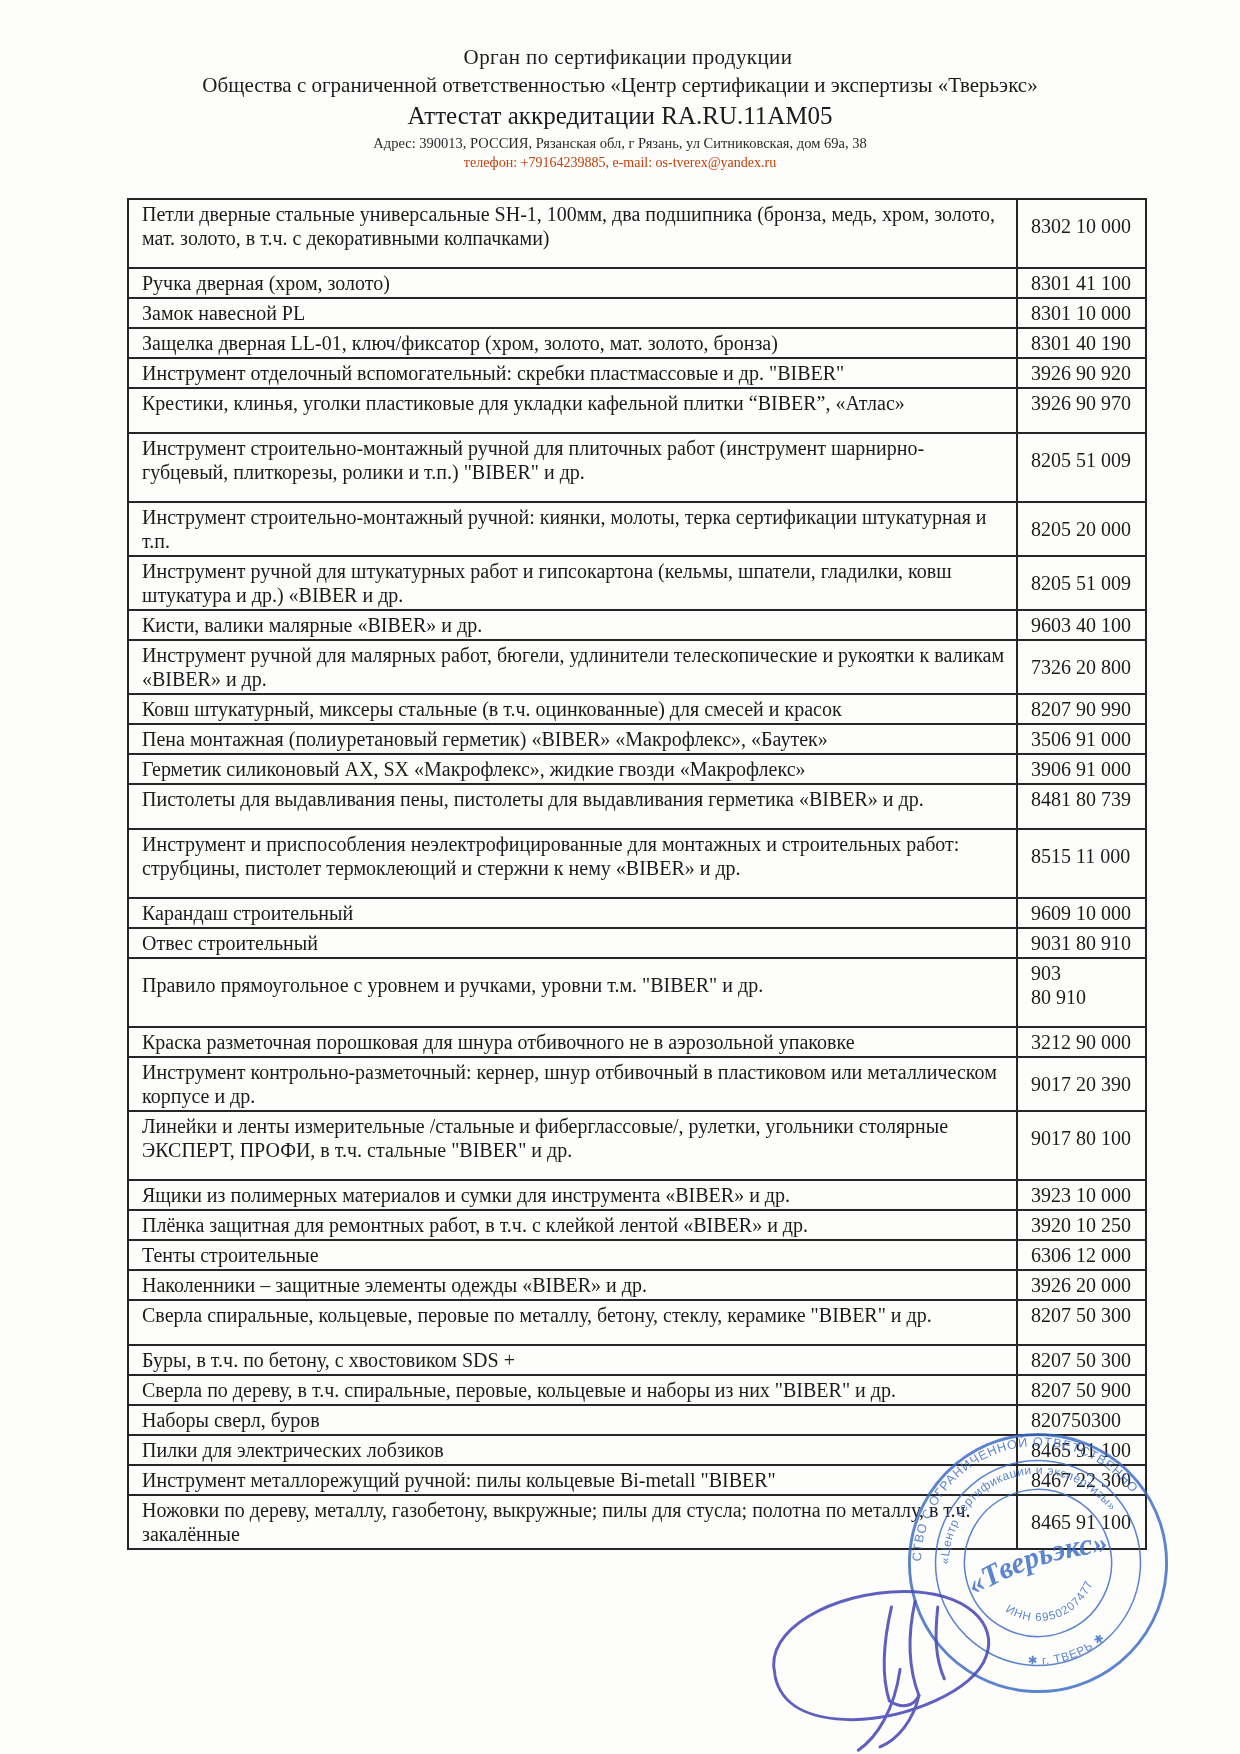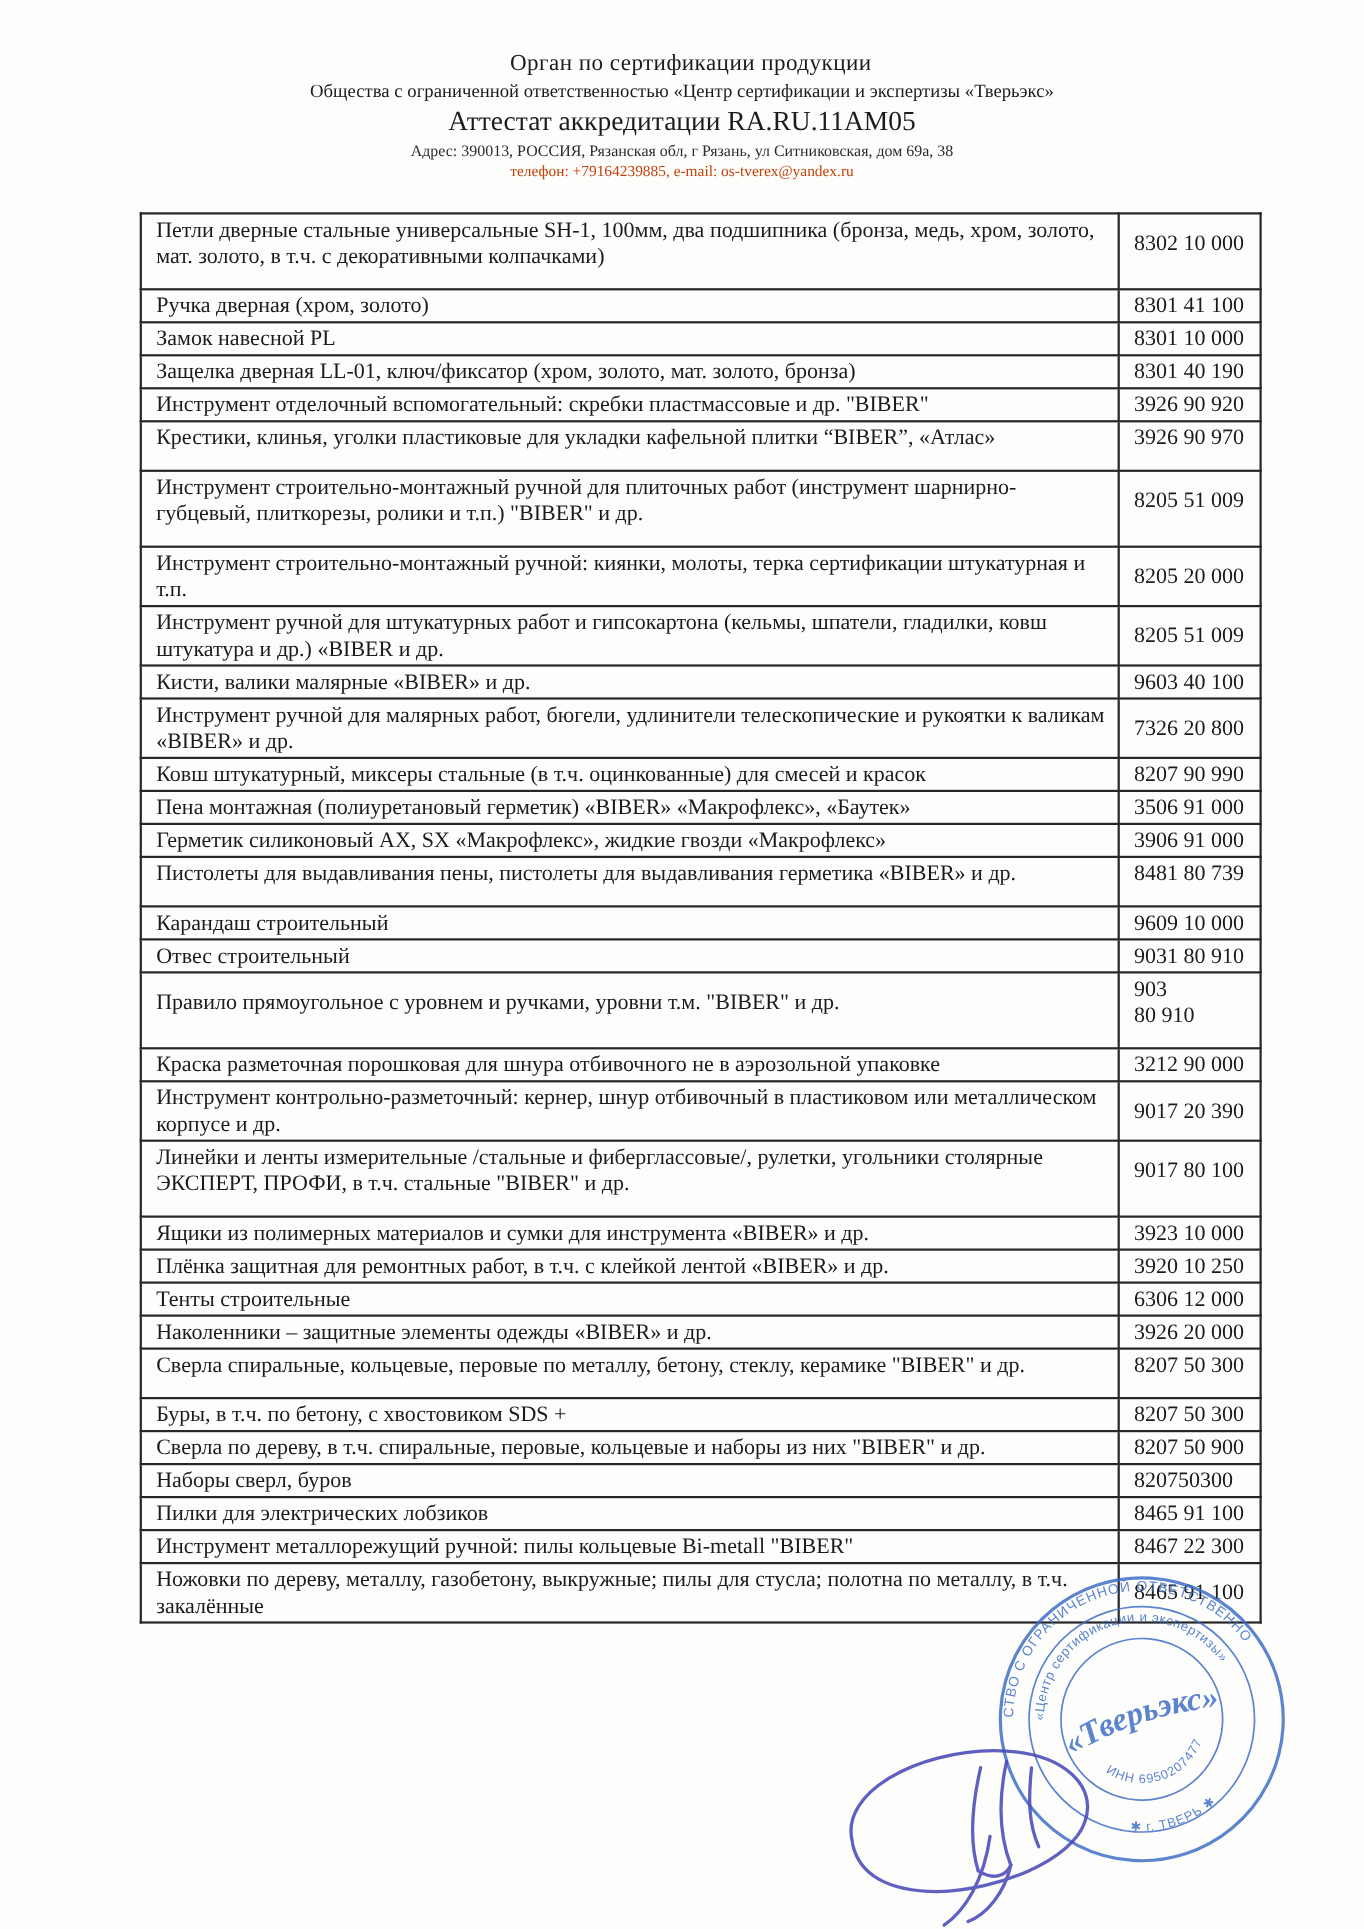--- a/index.html
+++ b/index.html
@@ -5,21 +5,21 @@
   html,body{margin:0;padding:0;}
   body{
     width:1240px;height:1754px;position:relative;overflow:hidden;
     background:#fdfdfb;color:#1b1b1b;
     font-family:"Liberation Serif", serif;
     --stamp-color:#3a6bc6;--sig-color:#4a4ab8;
   }
   .page{position:absolute;inset:0;}
   .doc-header{padding-top:44px;text-align:center;line-height:1.32;}
   .h-line1{font-size:21px;letter-spacing:.4px;margin-left:16px;}
-  .h-line2{font-size:17px;}
+  .h-line2{font-size:21px;}
   .h-line3{font-size:25px;}
   .h-addr{font-size:14.5px;color:#2a2a2a;margin-top:2px;}
   .h-contact{font-size:14px;color:#c2410c;}
   table.products{
     border-collapse:collapse;table-layout:fixed;
     margin:26px 0 0 127px;width:1020px;
   }
   table.products td{
     border:2px solid #262626;
     font-size:20px;line-height:24px;
@@ -131,20 +131,24 @@
     <tr>
       <td class="desc">Герметик силиконовый AX, SX «Макрофлекс», жидкие гвозди «Макрофлекс»</td>
       <td class="code">3906 91 000</td>
     </tr>
 
     <tr class="extra">
       <td class="desc">Пистолеты для выдавливания пены, пистолеты для выдавливания герметика «BIBER» и др.</td>
       <td class="code">8481 80 739</td>
     </tr>
 
+    <tr class="extra">
+      <td class="desc">Инструмент и приспособления неэлектрофицированные для монтажных и строительных работ: струбцины, пистолет термоклеющий и стержни к нему «BIBER» и др.</td>
+      <td class="code">8515 11 000</td>
+    </tr>
 
     <tr>
       <td class="desc">Карандаш строительный</td>
       <td class="code">9609 10 000</td>
     </tr>
 
     <tr>
       <td class="desc">Отвес строительный</td>
       <td class="code">9031 80 910</td>
     </tr>

